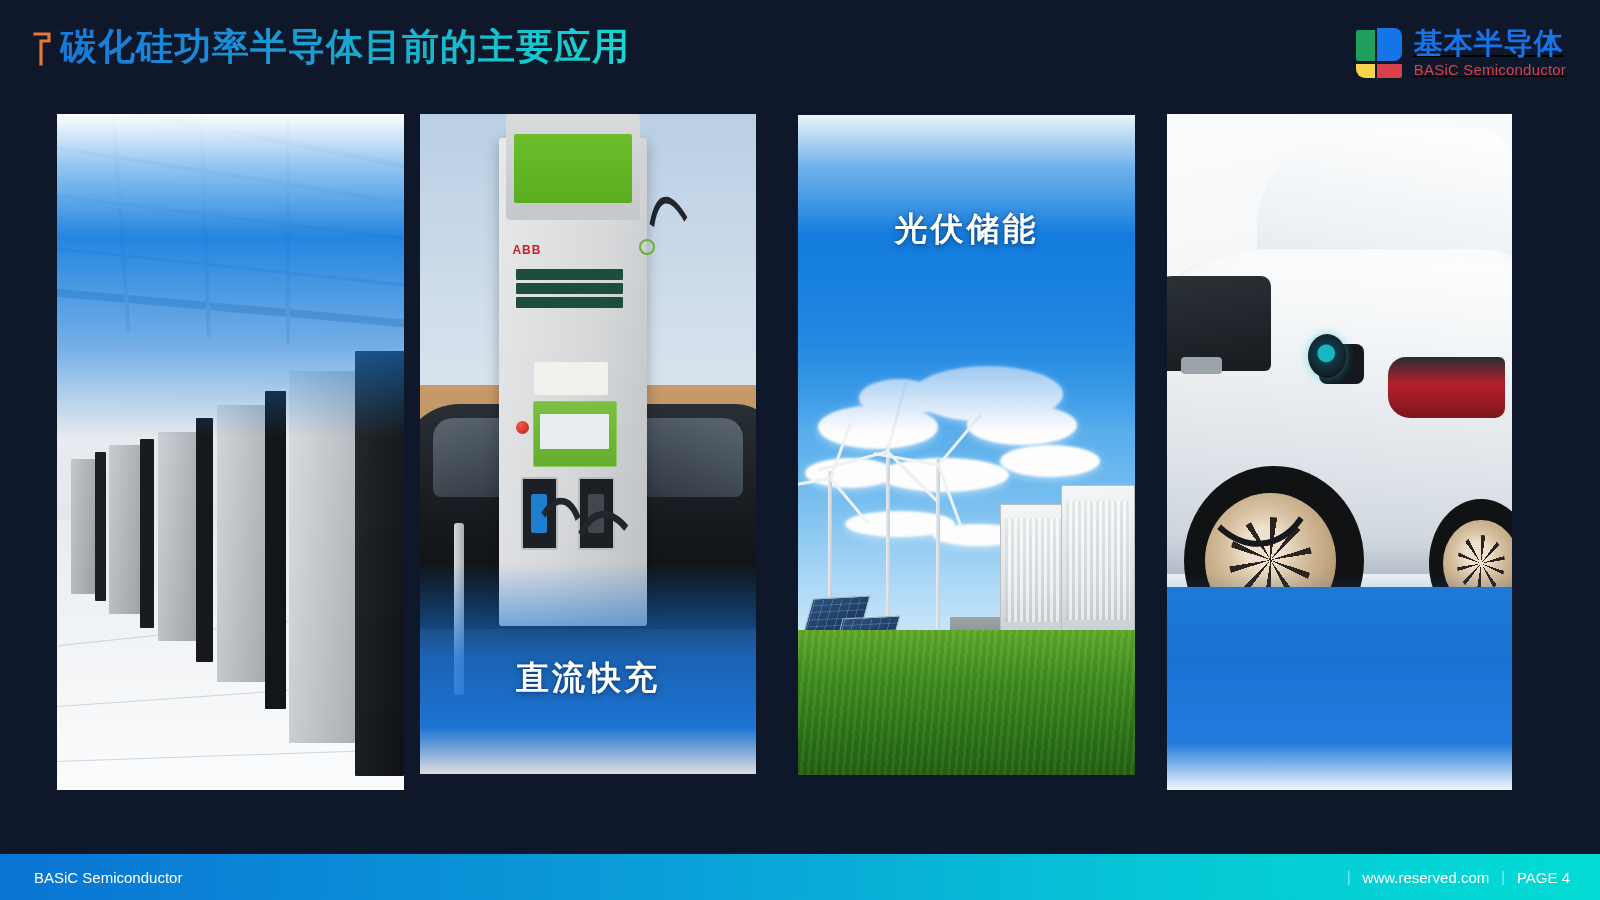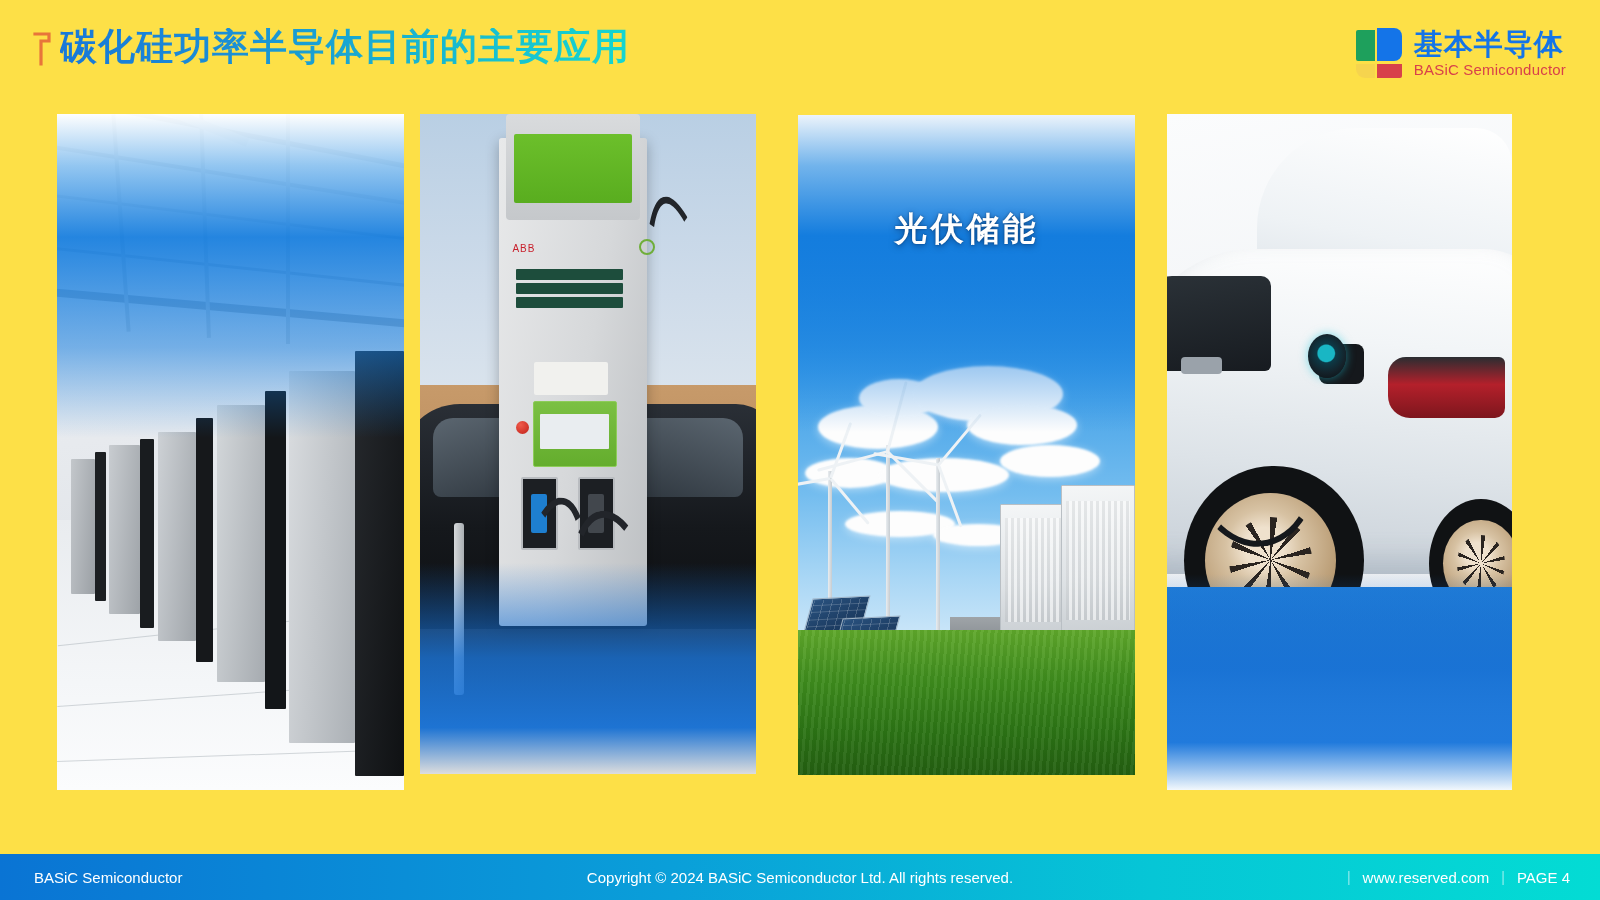--- a/index.html
+++ b/index.html
@@ -2,40 +2,40 @@
 <html><head>
 <meta charset="utf-8">
 <style>
   * { margin:0; padding:0; box-sizing:border-box; }
   html, body {
     width:1600px; height:900px;
     background:#ffffff;
     font-family:"Liberation Sans","DejaVu Sans",sans-serif;
     overflow:hidden;
   }
-  .slide { position:relative; width:1600px; height:900px; background:#fde047; }
+  .slide { position:relative; width:1600px; height:900px; background:#0f172a; }
 
   
   .header { position:absolute; left:0; top:0; width:1600px; height:104px; }
 
   .title-wrap { position:absolute; left:32px; top:28px; display:flex; align-items:center; }
   .corner-mark {
     position:relative; width:20px; height:34px; margin-right:8px; margin-top:4px;
   }
   .corner-mark svg { display:block; }
   .slide-title {
     font-size:37px; font-weight:700; letter-spacing:1px; line-height:1.05;
     background:linear-gradient(90deg,#1878d8 0%, #1b8fd6 30%, #18b4cf 62%, #15d6d0 100%);
     -webkit-background-clip:text; background-clip:text;
     -webkit-text-fill-color:transparent; color:transparent;
     white-space:nowrap;
   }
 
   
-  .logo { position:absolute; right:34px; top:28px; display:flex; align-items:flex-end; gap:12px; }
+  .logo { position:absolute; right:34px; top:28px; display:flex; align-items:center; gap:12px;text-decoration:underline; }
   .logo-mark { position:relative; width:46px; height:50px; }
   .lm-tile { position:absolute; }
   .lm-green  { left:0;  top:2px;  width:19px; height:31px; background:#1ea05c; border-radius:2px 0 0 2px; }
   .lm-blue   { left:21px; top:0;  width:25px; height:33px; background:#1474e8; border-radius:0 8px 8px 0; }
   .lm-yellow { left:0;  top:36px; width:19px; height:14px; background:#f5d košt; }
   .lm-yellow { left:0;  top:36px; width:19px; height:14px; background:#f6d44e; border-radius:0 0 0 9px; }
   .lm-red    { left:21px; top:36px; width:25px; height:14px; background:#d8414a; border-radius:0 0 2px 0; }
   .logo-text { display:flex; flex-direction:column; justify-content:center; }
   .logo-cn { font-size:29px; font-weight:700; color:#1474e8; letter-spacing:1px; line-height:1.05; }
   .logo-en { font-size:15px; color:#d8414a; letter-spacing:0.2px; margin-top:2px; }
@@ -89,21 +89,21 @@
       background:linear-gradient(160deg,#5b6670,#2c343c); border-radius:20px 6px 4px 8px; }
   .ch-glass2 { position:absolute; right:4%; top:46%; width:38%; height:12%;
       background:linear-gradient(200deg,#5b6670,#2c343c); border-radius:6px 20px 8px 4px; }
   .ch-post { position:absolute; left:23.5%; top:24px; width:44%; height:74%;
       background:linear-gradient(100deg,#e8e9ea 0%,#d6d8da 55%,#bcbfc2 100%);
       border-radius:3px; box-shadow:0 4px 14px rgba(0,0,0,.28); }
   .ch-head { position:absolute; left:25.5%; top:0; width:40%; height:16%;
       background:linear-gradient(180deg,#d9dbdd,#c5c8cb); border-radius:4px; }
   .ch-screen { position:absolute; left:28%; top:3%; width:35%; height:10.5%;
       background:linear-gradient(180deg,#6cbf2b,#59ad1f); border-radius:2px; }
-  .ch-abb { position:absolute; left:27.5%; top:19.5%; font-size:10px; font-weight:400;
+  .ch-abb { position:absolute; left:27.5%; top:19.5%; font-size:12px; font-weight:700;
       color:#c8202c; letter-spacing:1px; }
   .ch-steps { position:absolute; left:28.5%; top:23.5%; width:32%; }
   .ch-step { height:11px; margin-bottom:3px; background:#1d4d3c; border-radius:1px; }
   .ch-panel2 { position:absolute; left:34%; top:37.5%; width:22%; height:5%;
       background:#f1f1ee; border-radius:2px; }
   .ch-greenbox { position:absolute; left:33.5%; top:43.5%; width:25%; height:10%;
       background:linear-gradient(180deg,#7bc043,#64ad2d); border-radius:2px;
       border:1px solid #8dcc59; }
   .ch-greenbox .g-in { position:absolute; left:8%; top:18%; width:84%; height:55%;
       background:#e9edf0; border-radius:1px; }
@@ -274,20 +274,21 @@
           <div style="position:absolute;inset:22% 26%;background:#1e7fd0;border-radius:2px;"></div>
         </div>
         <div class="ch-socket" style="left:47%;">
           <div style="position:absolute;inset:22% 26%;background:#42474d;border-radius:2px;"></div>
         </div>
         <div class="ch-cable" style="left:28%;top:58%;width:22%;height:34%;transform:rotate(6deg);"></div>
         <div class="ch-cable" style="left:45%;top:60%;width:26%;height:30%;transform:rotate(-8deg);"></div>
         <div style="position:absolute;left:10%;top:62%;width:10px;height:26%;background:linear-gradient(90deg,#d6d9db,#a9aeb2);border-radius:3px;"></div>
       </div>
       <div class="wash-bottom"></div>
+      <div class="cap" style="bottom:11%;">直流快充</div>
     </div>
 
     <div class="panel" id="p3">
       <div class="photo">
         <div class="pv-sky"></div>
         <div class="cloud" style="left:6%;top:44%;width:120px;height:44px;"></div>
         <div class="cloud" style="left:18%;top:40%;width:80px;height:38px;"></div>
         <div class="cloud" style="left:34%;top:38%;width:150px;height:56px;"></div>
         <div class="cloud" style="left:50%;top:44%;width:110px;height:40px;"></div>
         <div class="cloud" style="left:2%;top:52%;width:90px;height:30px;"></div>
@@ -340,21 +341,20 @@
         <div class="ev-cord" style="left:6%;top:38%;width:38%;height:26%;transform:rotate(-6deg);"></div>
         <div class="ev-ground"></div>
       </div>
       <div class="wash-bottom"></div>
     </div>
 
   </div>
 
   <div class="footer">
     <span class="f-left">BASiC Semiconductor</span>
-    <span class="f-center">Copyright © 2024 BASiC Semiconductor Ltd. All rights reserved.</span>
     <span class="f-right">
       <span class="f-sep">|</span>
       <span>www.reserved.com</span>
       <span class="f-sep">|</span>
       <span>PAGE 4</span>
     </span>
   </div>
 
 </div>
 

